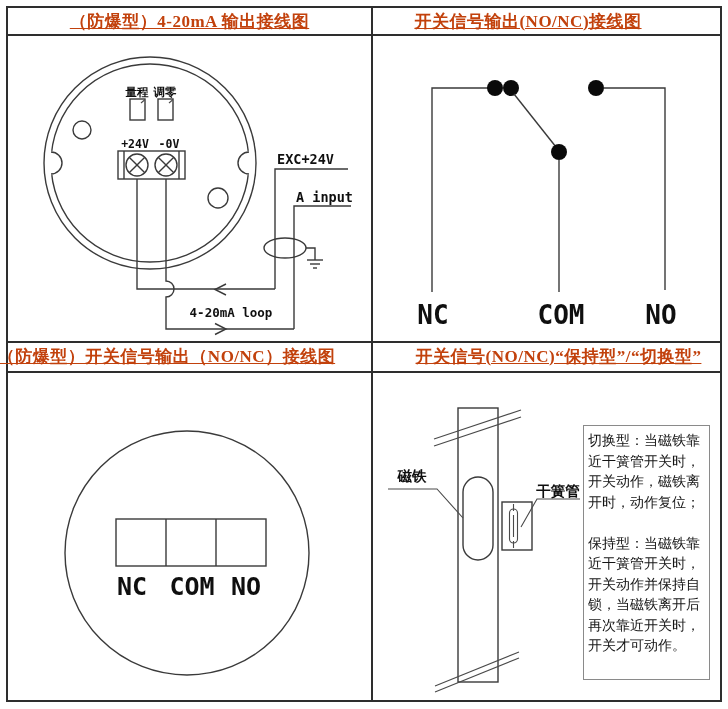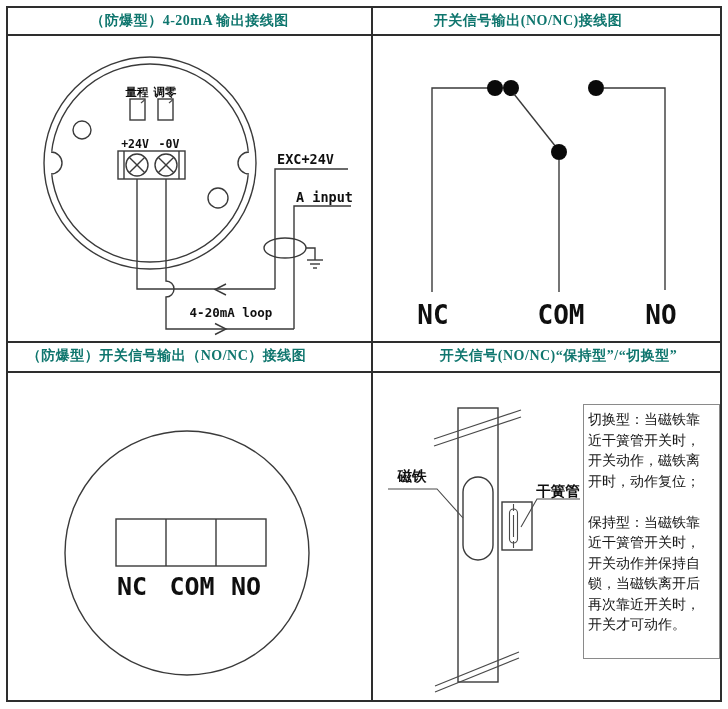--- a/index.html
+++ b/index.html
@@ -7,32 +7,32 @@
     position:relative; width:728px; height:709px; background:#ffffff;
     font-family:"Liberation Sans", sans-serif; overflow:hidden;
   }
   .outer-frame {
     position:absolute; left:6px; top:6px; width:716px; height:696px;
     border:2px solid #2e2e2e; box-sizing:border-box; background:transparent;
   }
   .gridline { position:absolute; background:#2e2e2e; }
   .hdr {
     position:absolute; display:flex; align-items:center; justify-content:center;
-    font-family:"Liberation Serif", serif; font-size:14px; font-weight:600;
-    color:#0f766e; letter-spacing:0.5px; white-space:nowrap;
+    font-family:"Liberation Serif", serif; font-size:17px; font-weight:600;
+    color:#c2410c; letter-spacing:0.5px; white-space:nowrap;text-decoration:underline;
   }
   svg.diagram { position:absolute; overflow:visible; }
   svg.diagram .ln { stroke:#3a3a3a; stroke-width:1.4; fill:none; }
   svg.diagram .thin { stroke:#4a4a4a; stroke-width:1.1; fill:none; }
   svg.diagram .blk { fill:#0a0a0a; stroke:none; }
   svg.diagram text { fill:#0f0f0f; }
   .mono { font-family:"DejaVu Sans Mono", monospace; font-weight:bold; }
   .cjk  { font-family:"Liberation Serif", serif; font-weight:bold; }
   .note-box {
-    position:absolute; left:583px; top:404px; width:137px; height:255px;
+    position:absolute; left:583px; top:425px; width:127px; height:255px;
     border:1px solid #8a8a8a; box-sizing:border-box;
     font-family:"Liberation Serif", serif; font-size:14px; line-height:20.5px;
     color:#141414; padding:5px 3px 0 4px; white-space:pre-line; overflow:hidden;
   }
 </style>
 </head>
 <body>
 
 <div class="page">
 

